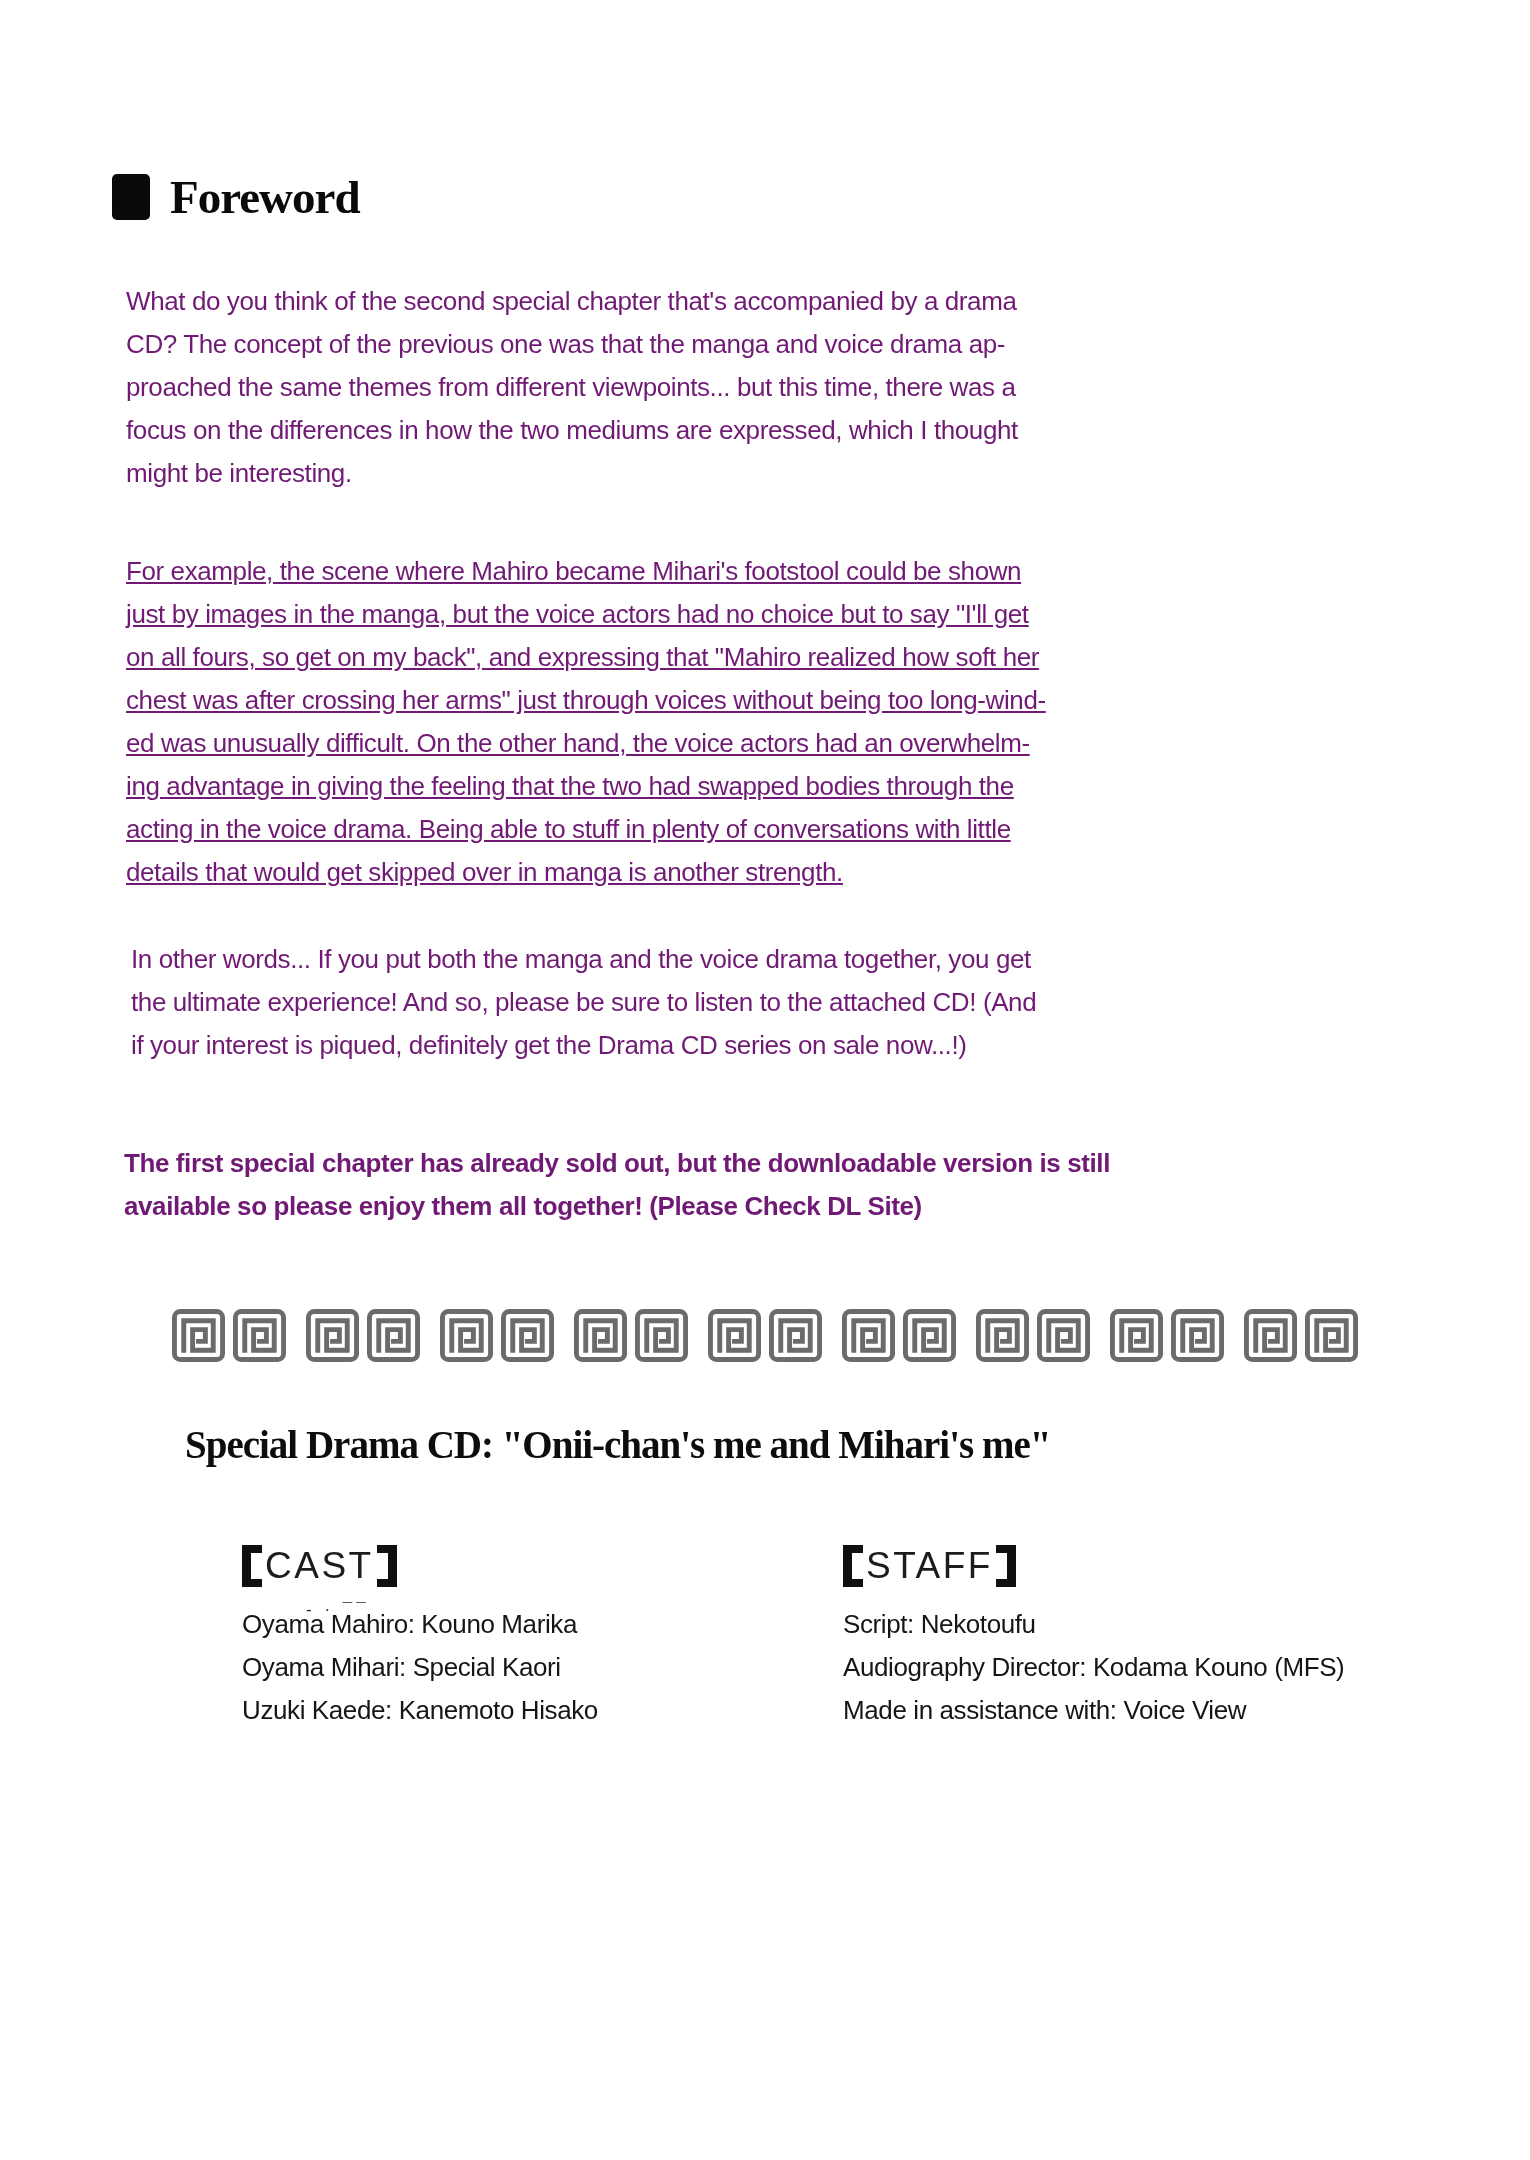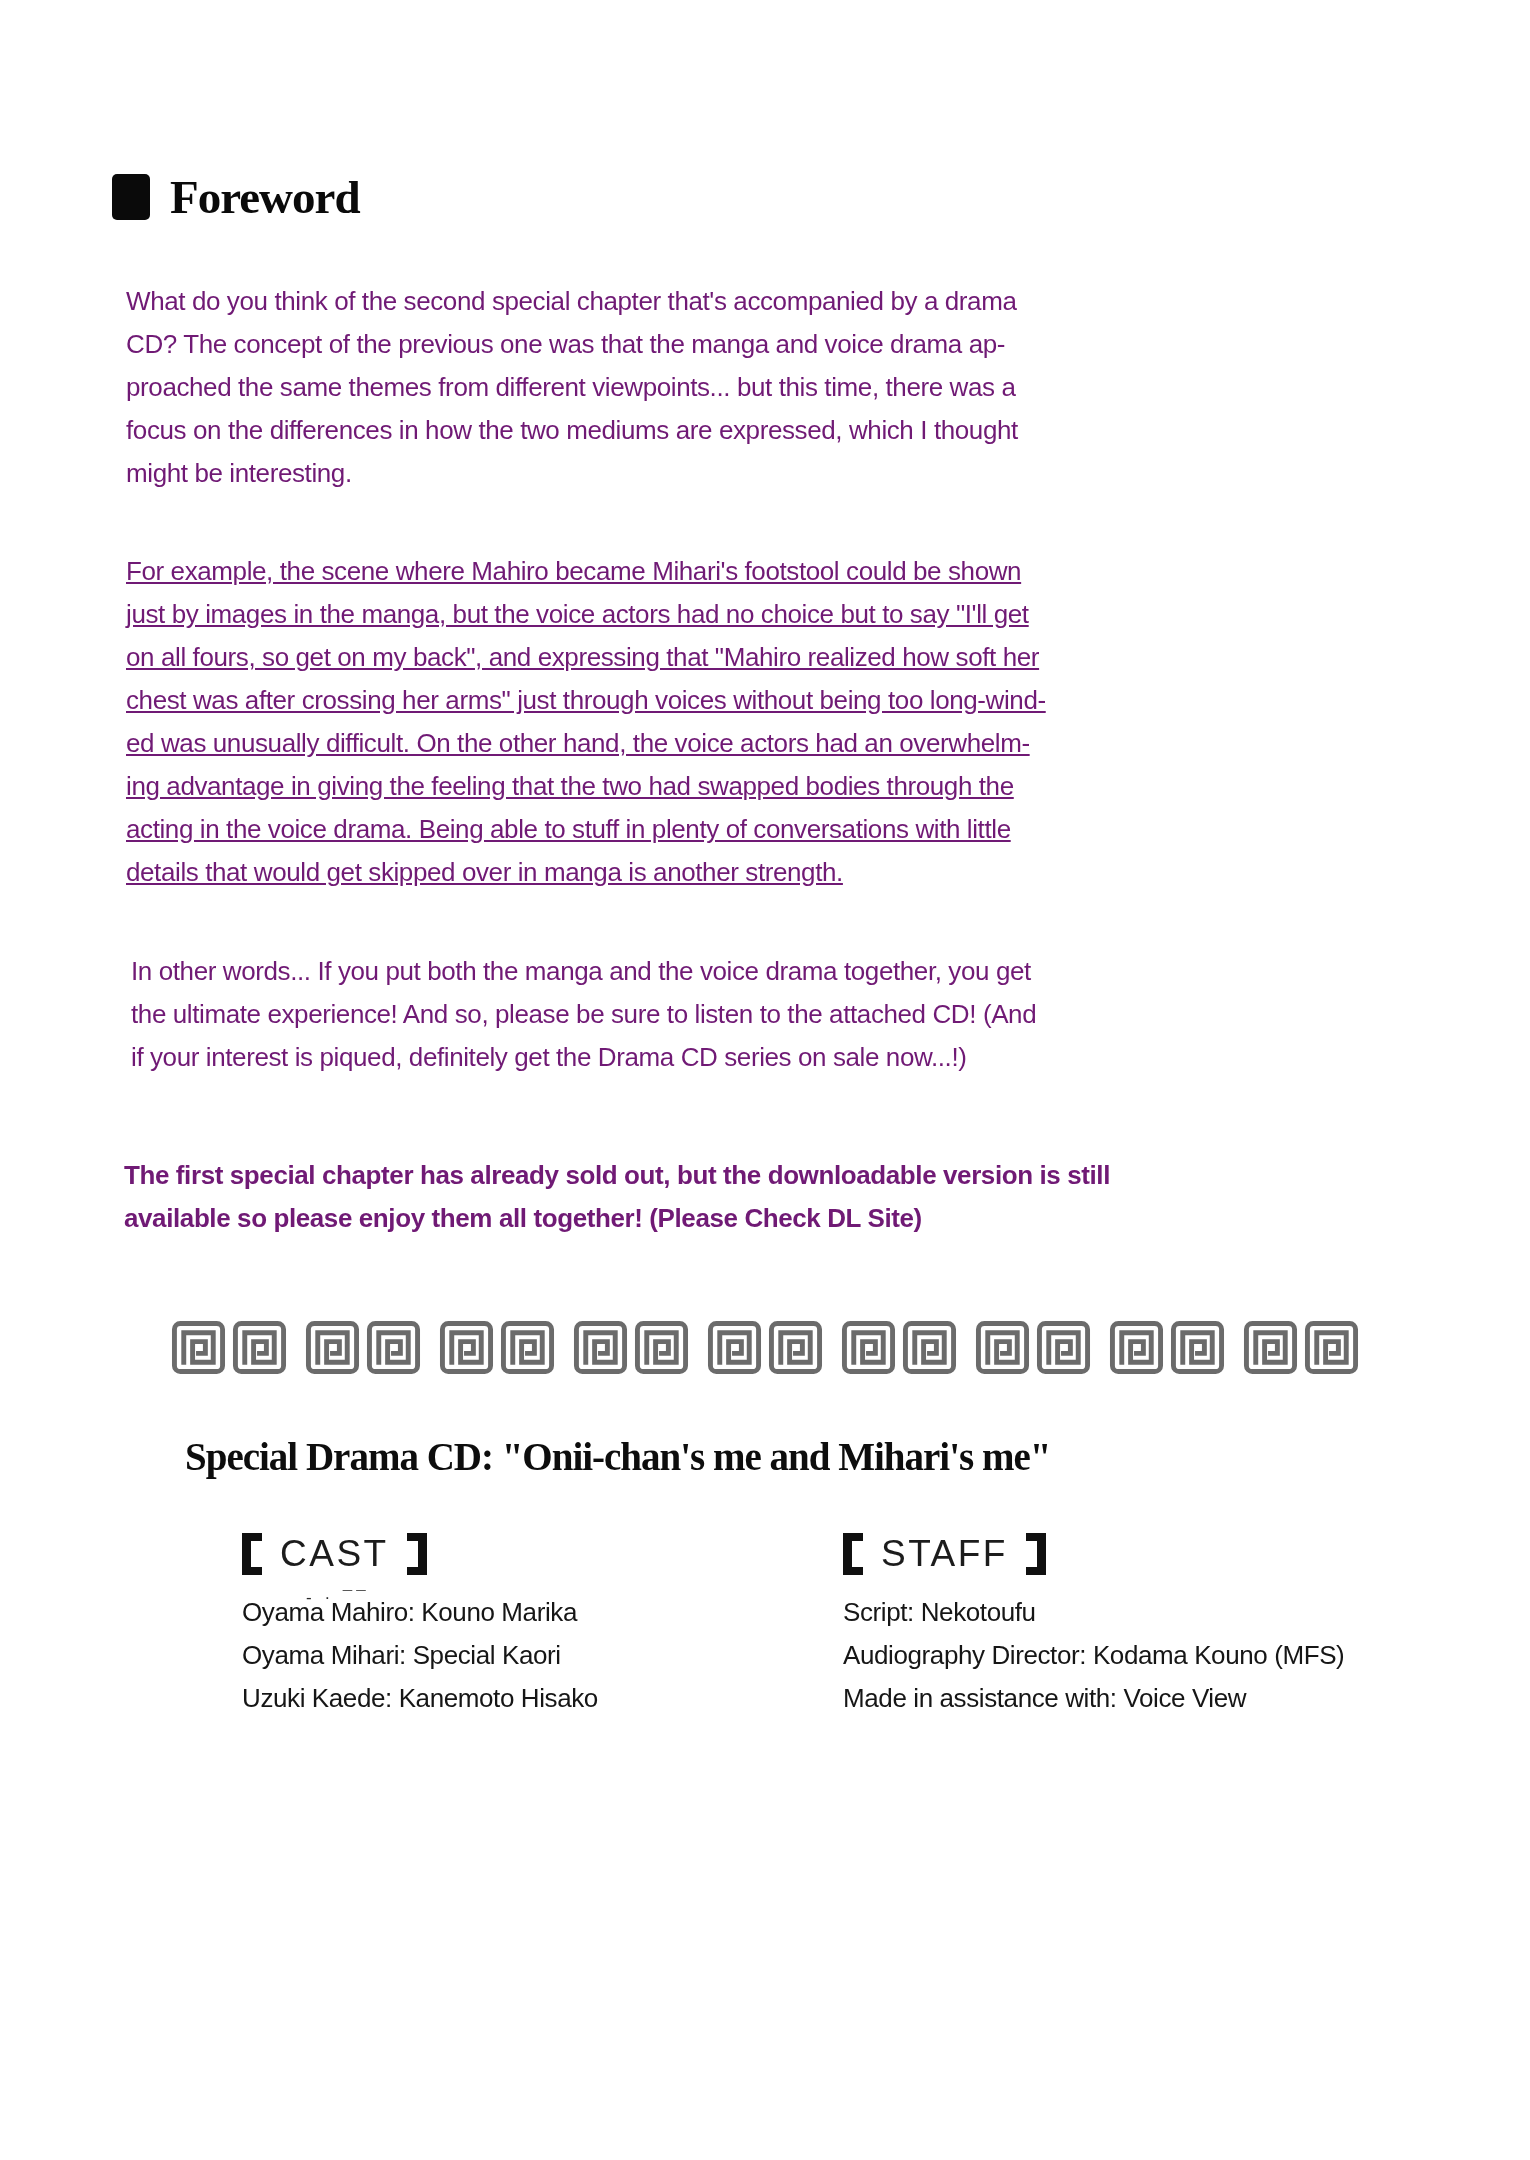--- a/index.html
+++ b/index.html
@@ -14,31 +14,31 @@
     font-size:47px; letter-spacing:-1px; color:#0a0a0a;
   }
   .para {
     margin:0 0 0 126px; max-width:1180px;
     font-size:26px; line-height:43px; letter-spacing:-0.4px;
     white-space:pre-line; color:#701a75;
   }
   .p1 { margin-top:56px; }
   .p2 { margin-top:55px;text-decoration:underline; }
   .p3 { margin-top:71px; }
-  .p4 { margin-top:56px; margin-left:131px; }
+  .p4 { margin-top:44px; margin-left:131px; }
   .p5 { margin-top:75px; margin-left:124px;font-weight:bold; }
   .ornament { margin-top:80px; display:flex; justify-content:center; gap:18px; height:56px; }
   .pair { display:flex; gap:6px; }
   .cd-title {
     margin:58px 0 0 185px; font-family:"Liberation Serif", serif;
     font-size:39px; font-weight:bold; letter-spacing:-1px; color:#0d0d0d;
   }
   .credits { display:flex; margin:54px 0 0 242px; }
   .col-cast { width:601px; flex:0 0 auto; }
-  .colhead { display:flex; align-items:center; gap:18px; font-size:37px; letter-spacing:2.5px; color:#1c1c1c; }
+  .colhead { display:flex; align-items:center; gap:3px; font-size:37px; letter-spacing:2.5px; color:#1c1c1c;margin-top:24px; }
   .lb, .rb { width:11px; height:26px; flex:0 0 auto; }
   .lb { border-left:9px solid #101010; border-top:8px solid #101010; border-bottom:8px solid #101010; }
   .rb { border-right:9px solid #101010; border-top:8px solid #101010; border-bottom:8px solid #101010; }
   .rows { margin-top:16px; font-size:26px; line-height:43px; letter-spacing:-0.4px; color:#161616; }
   .row-rel { position:relative; }
   .stray {
     position:absolute; top:-15px; left:64px;
     font-size:17px; letter-spacing:4px; color:#2a2a2a;
   }
 </style>

